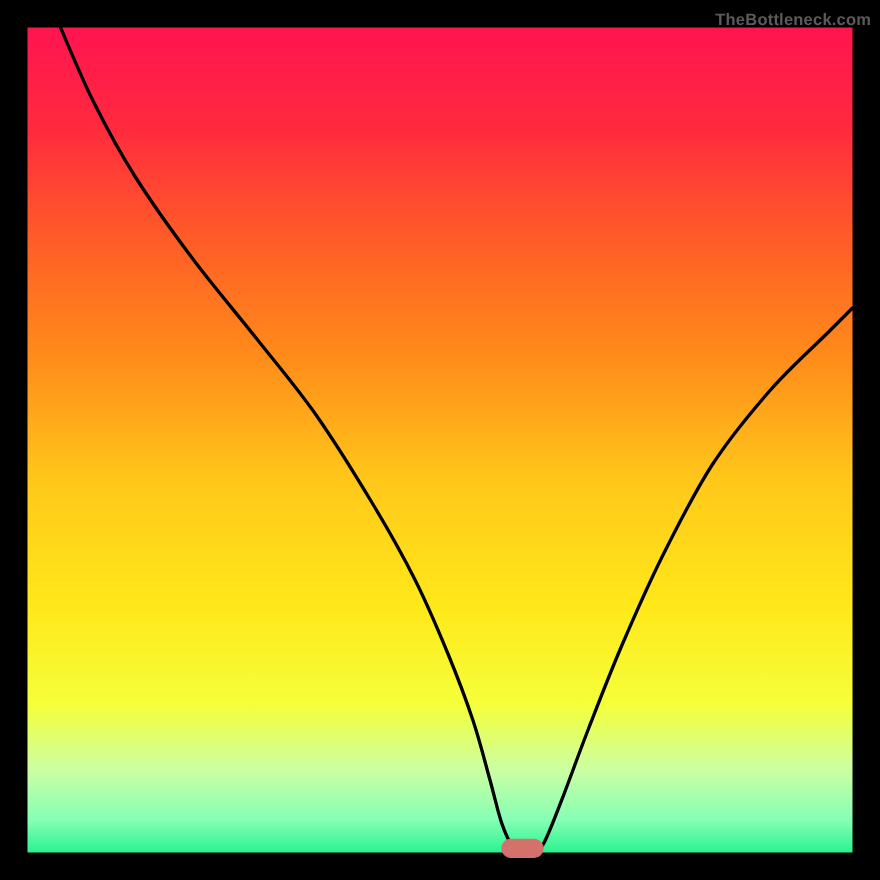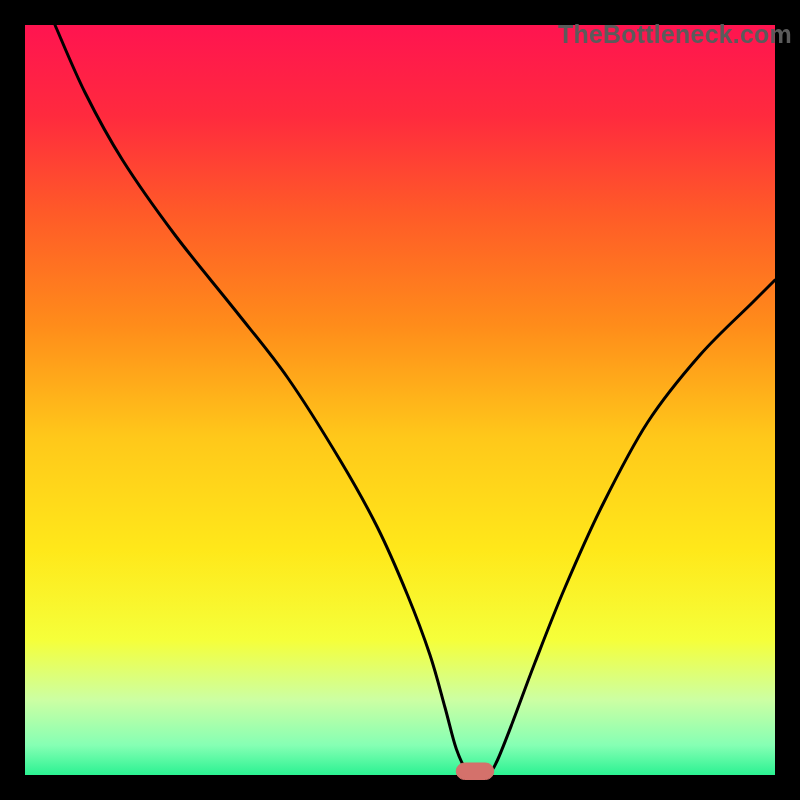--- a/index.html
+++ b/index.html
@@ -11,24 +11,24 @@
     background: #000;
   }
   .frame {
     position: relative;
     width: 800px;
     height: 800px;
     background: #000;
   }
   .watermark {
     position: absolute;
-    top: 20px;
+    top: 10px;
     right: 8px;
     font-family: Arial, Helvetica, sans-serif;
-    font-size: 25px;
+    font-size: 15px;
     font-weight: 600;
     color: #5b5b5b;
     letter-spacing: 0.2px;
     user-select: none;
   }
   svg {
     display: block;
   }
 </style>
 </head>

